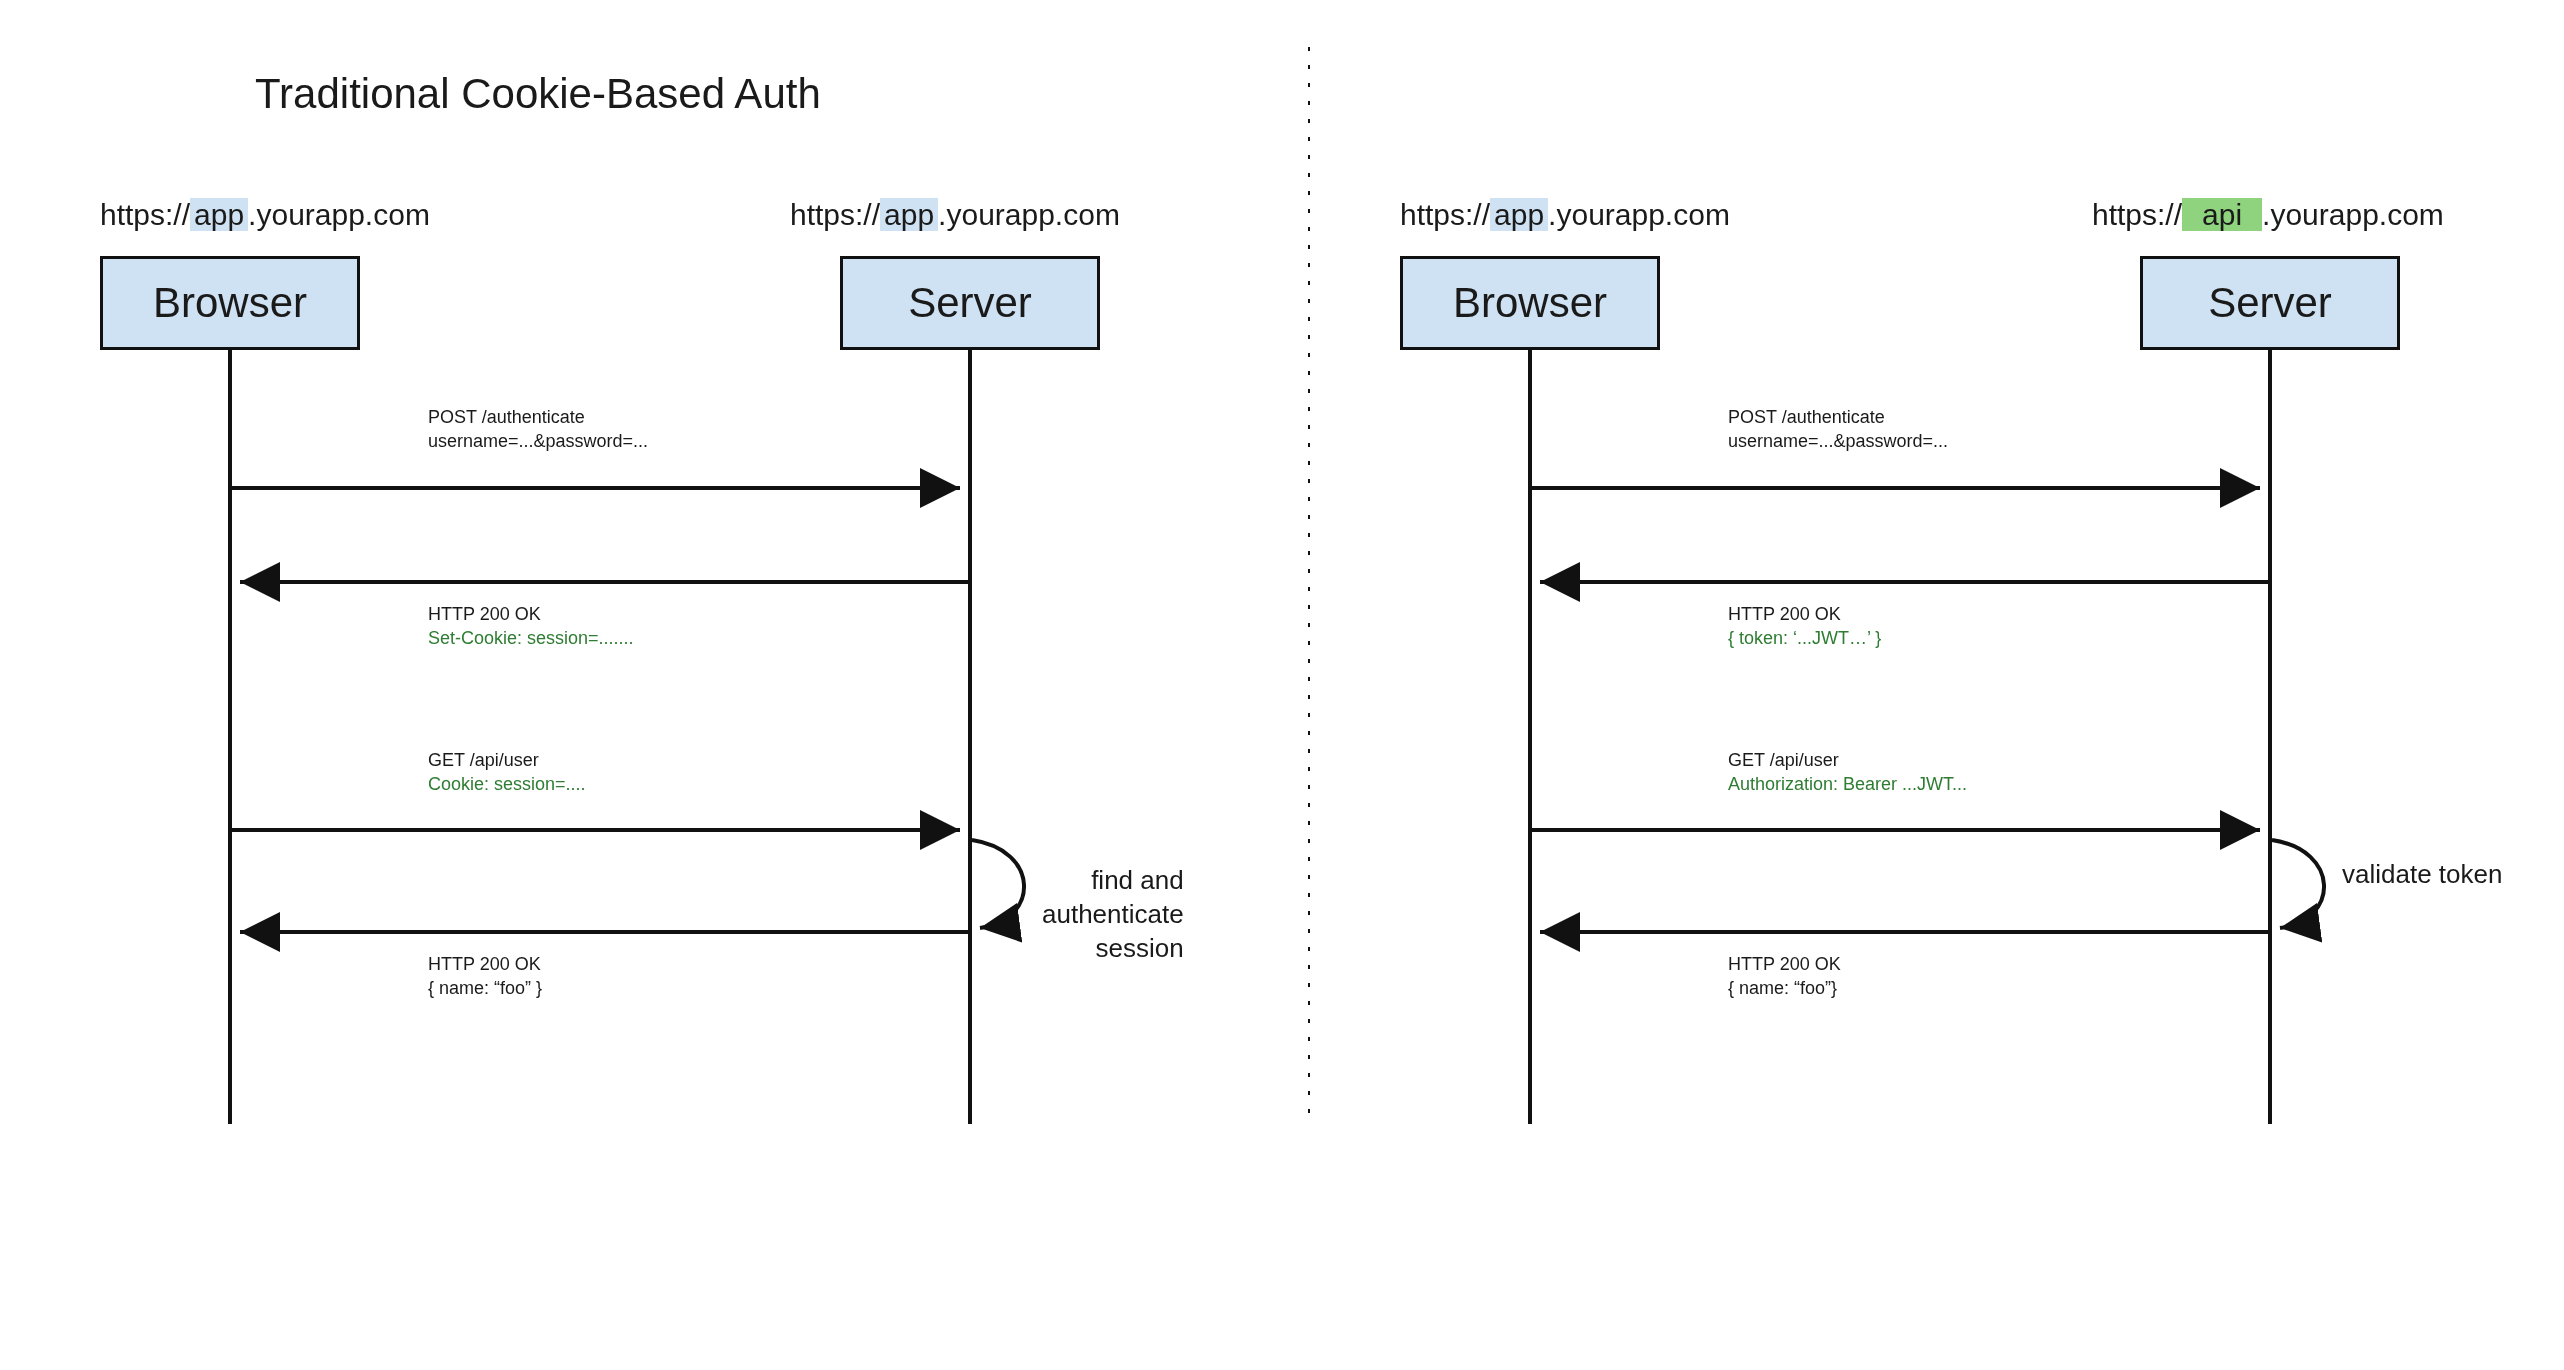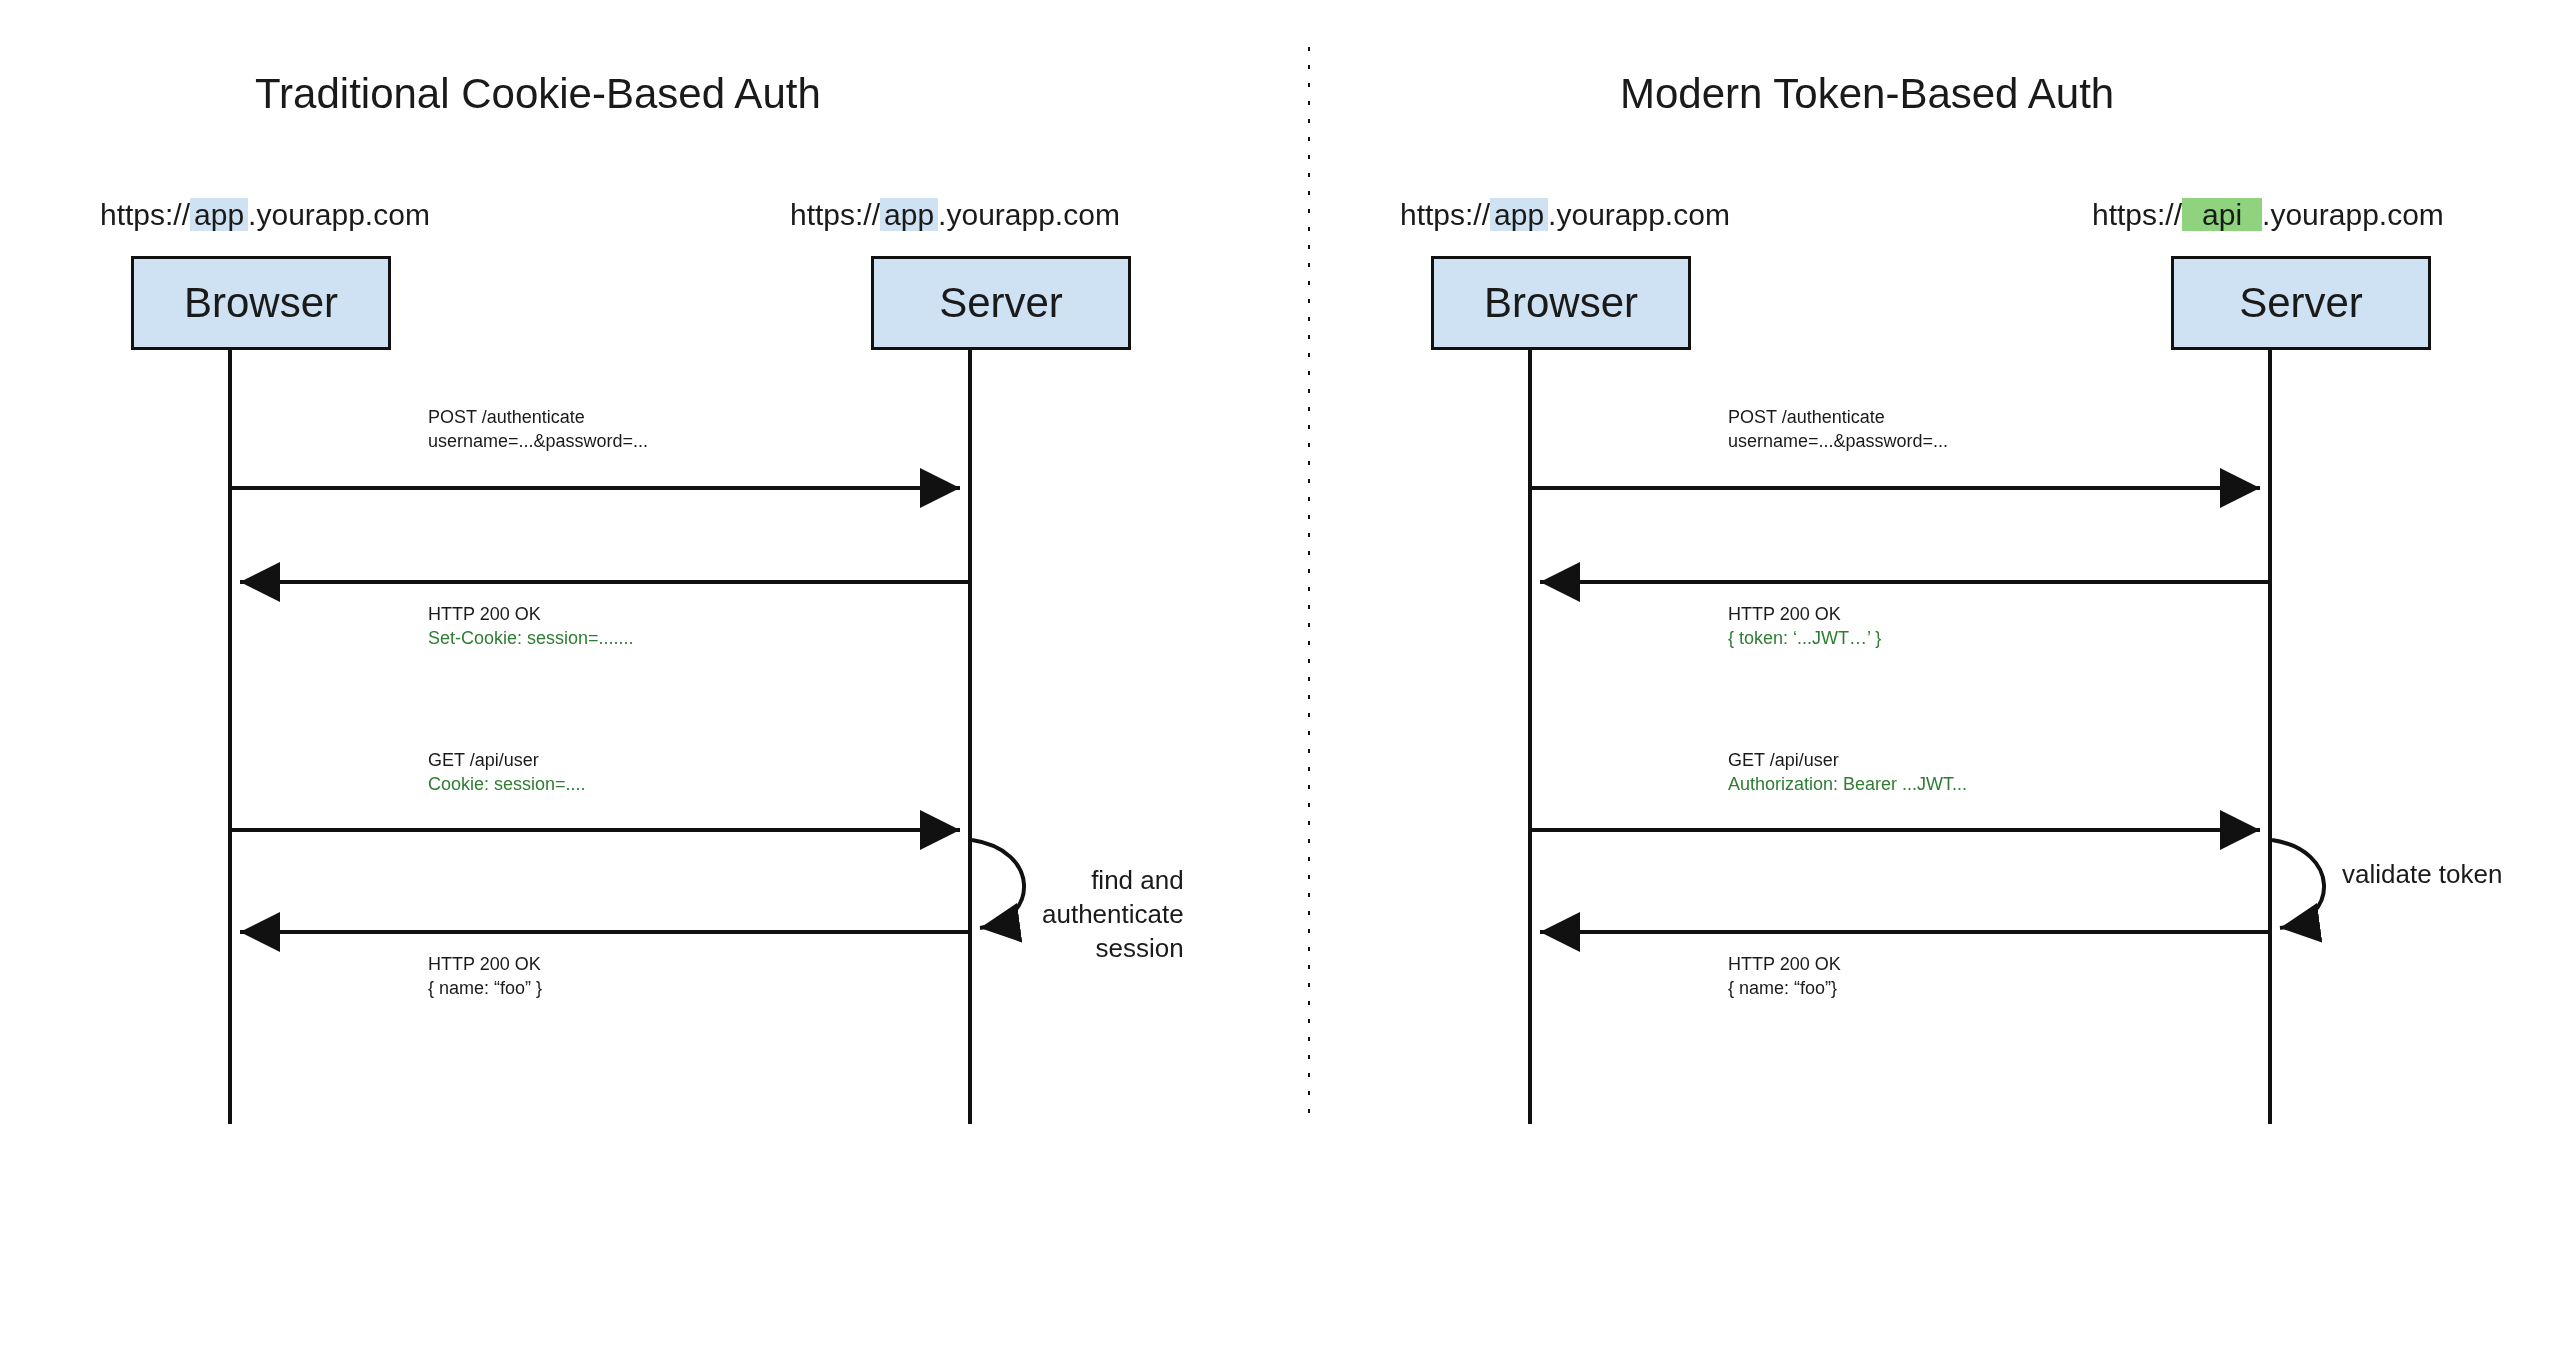--- a/index.html
+++ b/index.html
@@ -40,21 +40,20 @@
     width: 260px;
     height: 94px;
     background: #cfe2f3;
     border: 3px solid #111;
     box-sizing: border-box;
     display: flex;
     align-items: center;
     justify-content: center;
     font-size: 42px;
     color: #1a1a1a;
-    margin-left: 31px;
   }
   .lifeline {
     position: absolute;
     width: 4px;
     background: #111;
   }
   .msg {
     position: absolute;
     font-size: 18px;
     line-height: 1.35;
@@ -142,21 +141,20 @@
     <span>authenticate</span><br>
     <span>session</span>
   </div>
   <div class="msg" style="left:428px; top:952px;">
     <span>HTTP 200 OK</span><br>
     <span>{  name: “foo” }</span>
   </div>
 
   <div class="divider" style="left:1308px;"></div>
 
-  <div class="title" style="left:1620px; top:70px;">Modern Token-Based Auth</div>
 
   <div class="url-label" style="left:1400px; top:198px;">
     <span>https://</span><span class="hl-blue">app</span><span>.yourapp.com</span>
   </div>
   <div class="url-label" style="left:2092px; top:198px;">
     <span>https://</span><span class="hl-green">api</span><span>.yourapp.com</span>
   </div>
 
   <div class="actor-box" style="left:1400px; top:256px;">
       <span>Browser</span>

